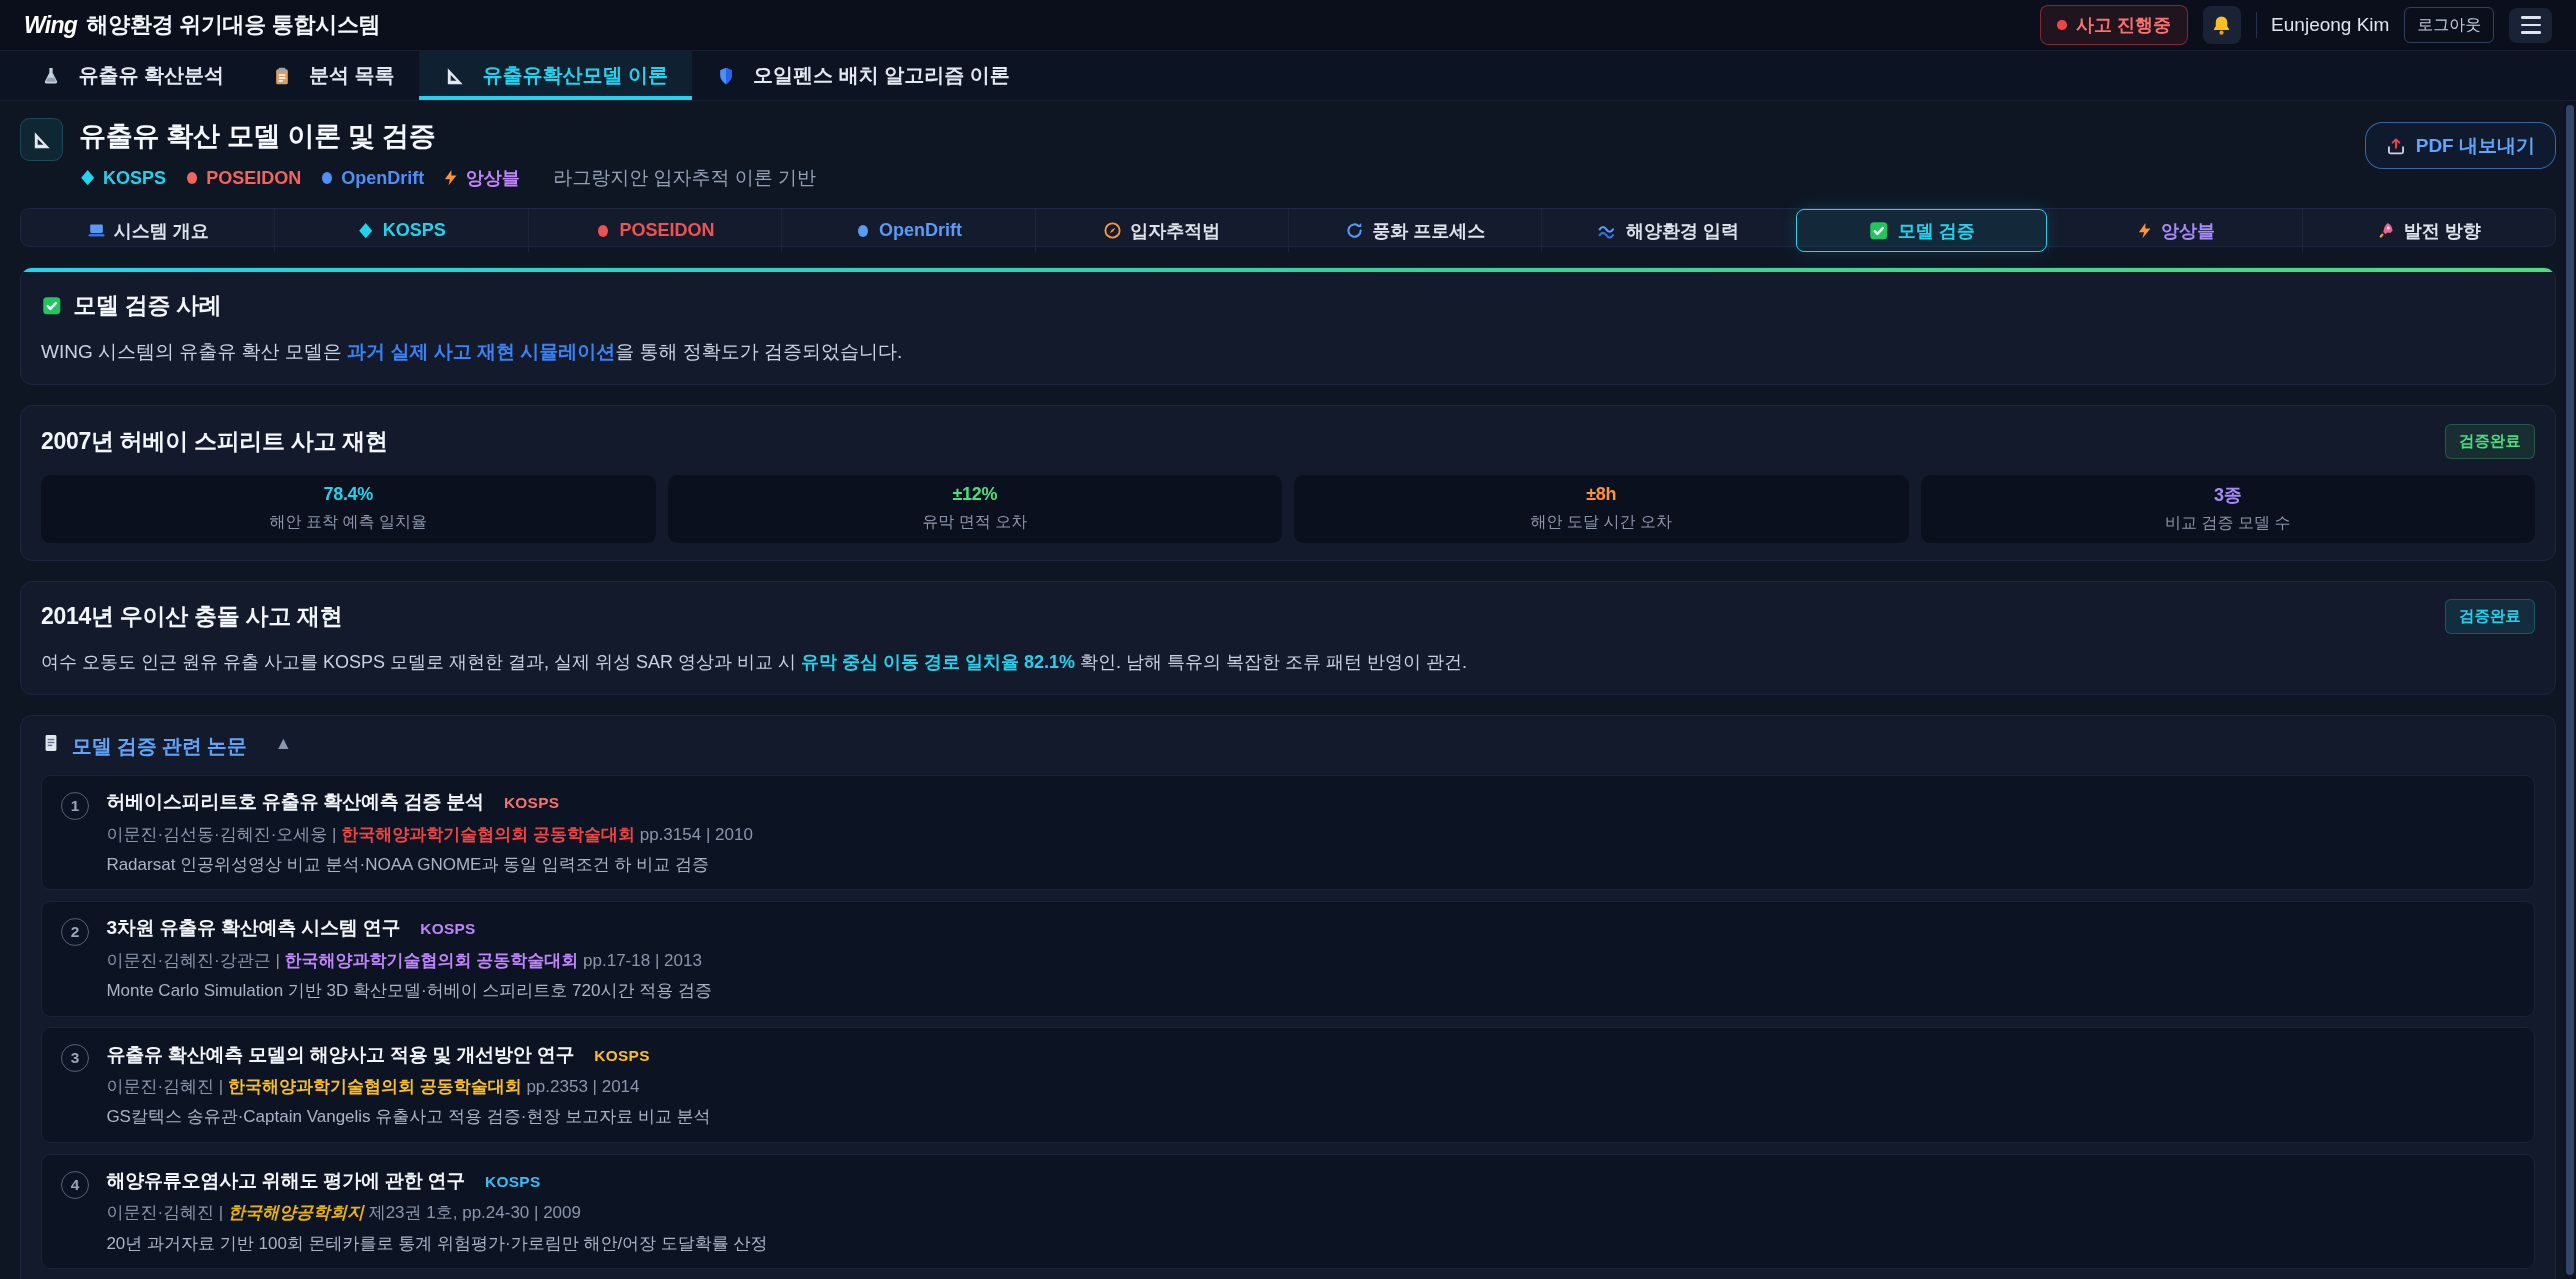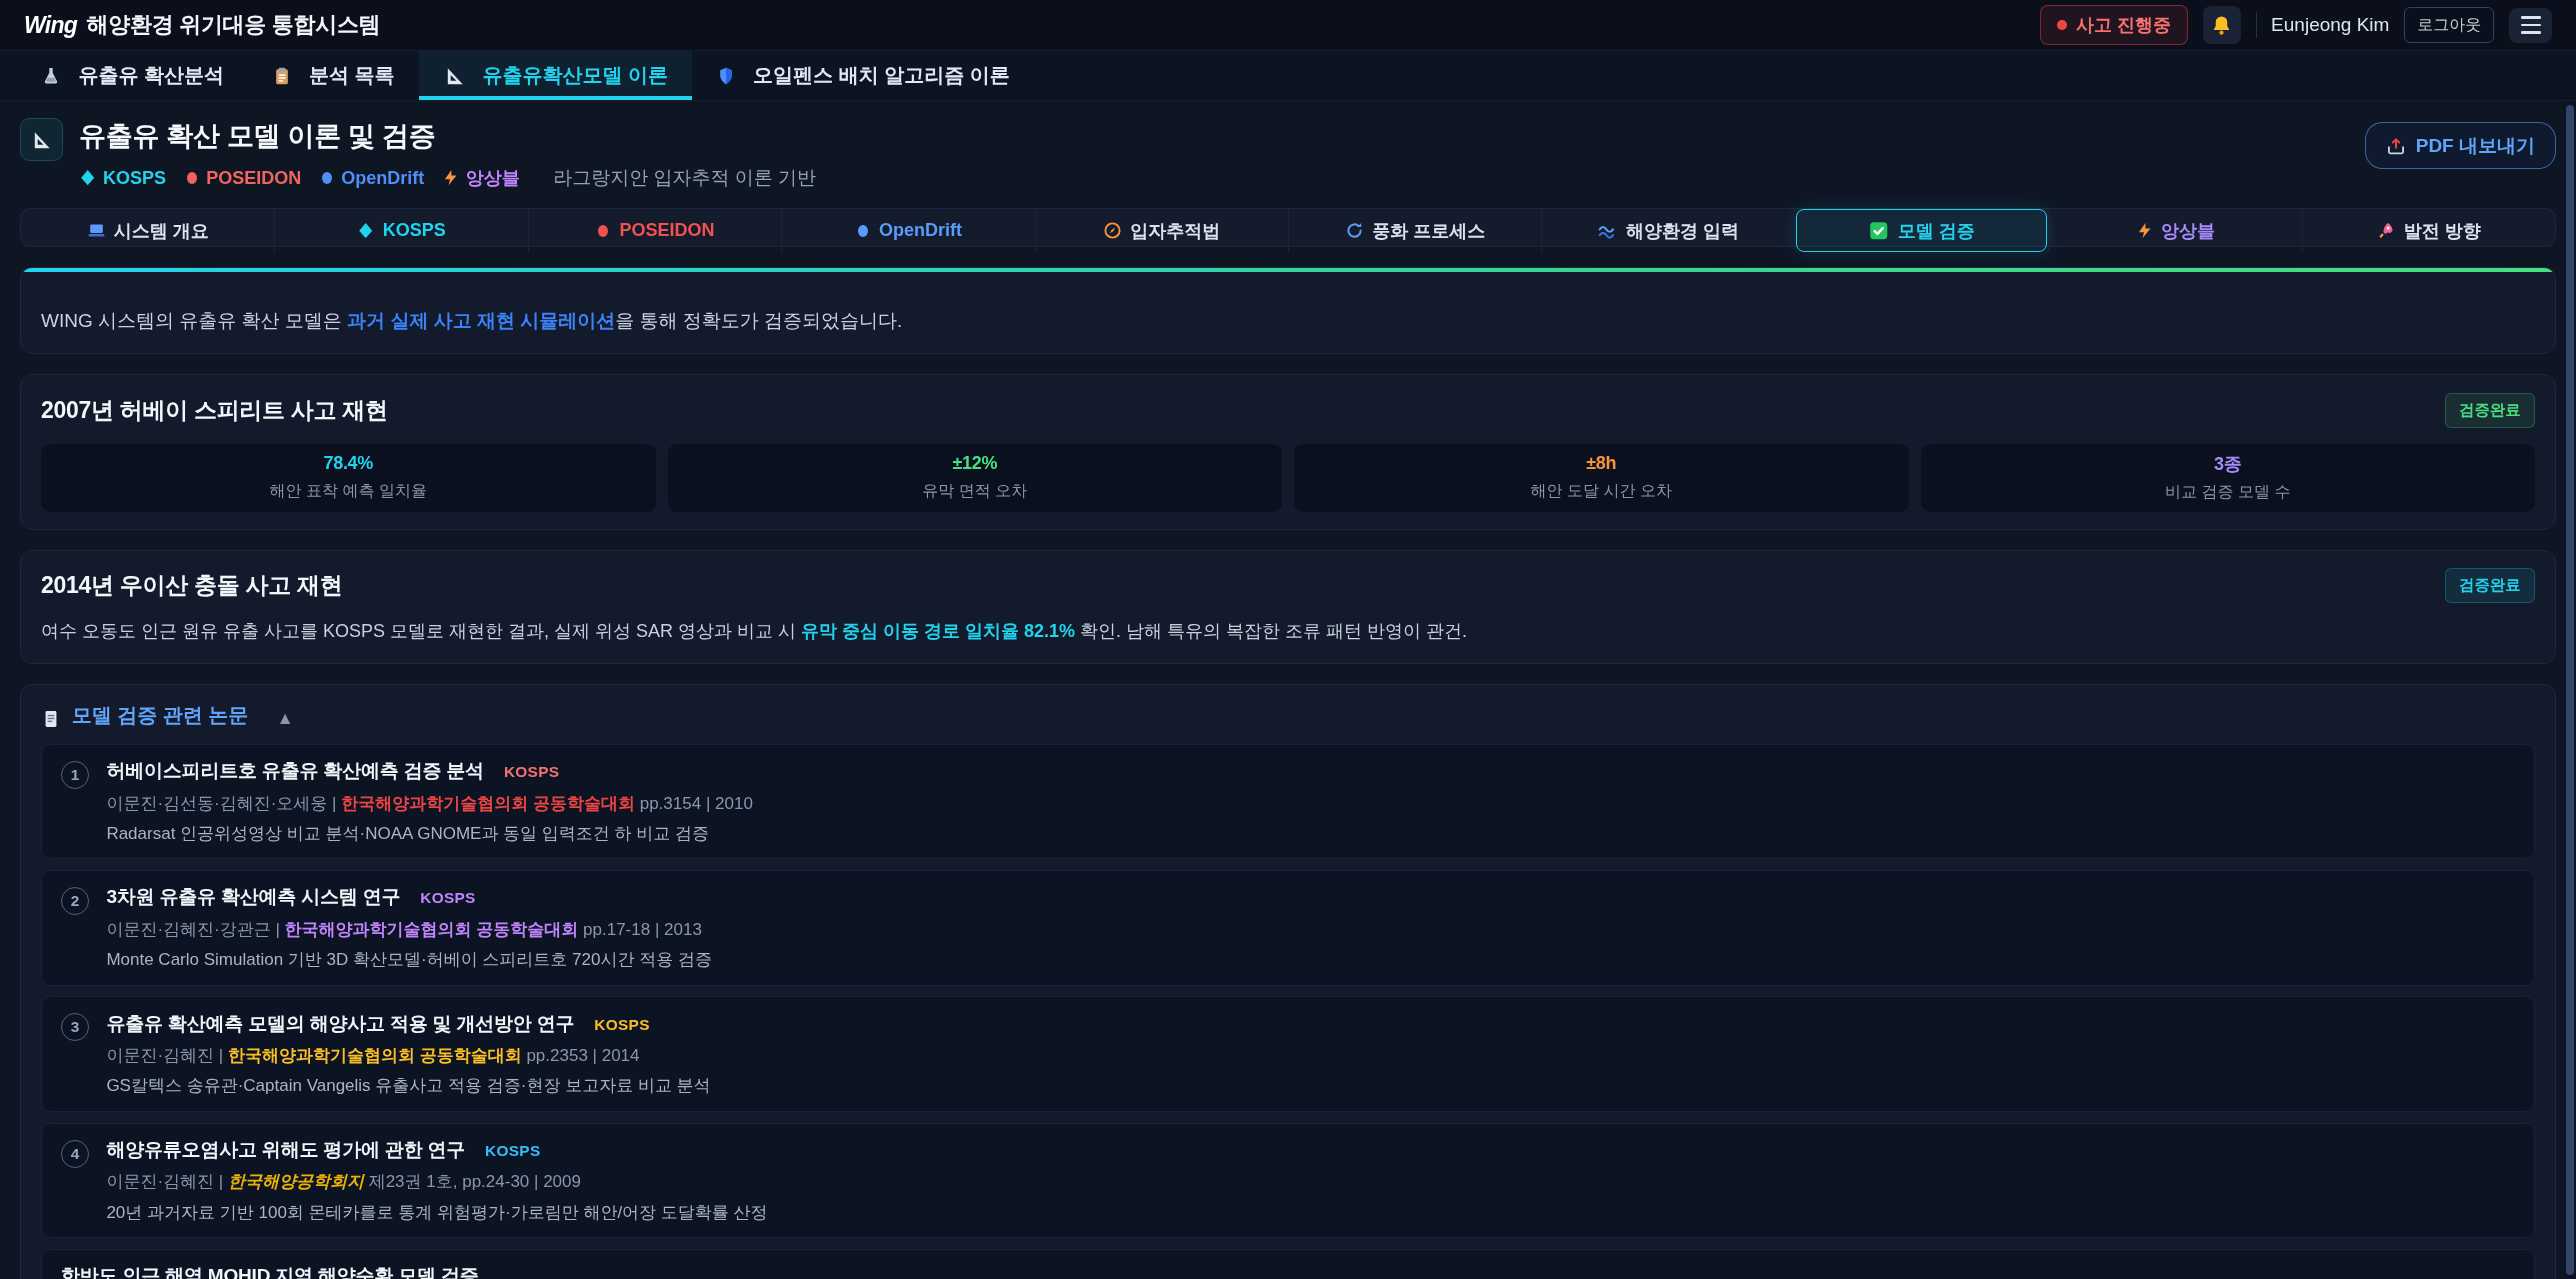--- a/index.html
+++ b/index.html
@@ -92,21 +92,21 @@
   .vbadge.cyan  { color:#22d3ee; background:rgba(34,211,238,0.10); border:0.7px solid rgba(34,211,238,0.25); }
   .stats-grid { display:grid; grid-template-columns:repeat(4,1fr); gap:12px; margin-top:16px; }
   .stat-box { background:#0a101d; border:0.7px solid #16203400; border-radius:9.4px; height:68px;
     display:flex; flex-direction:column; align-items:center; justify-content:center; gap:6.7px; }
   .stat-value { font-size:18px; font-weight:800; letter-spacing:-0.3px; }
   .stat-label { font-size:16px; color:#8b96ab; }
   .case-text { margin-top:14.8px; font-size:18px; color:#c9d2e0; line-height:1.5; }
   .case-text .hl-cyan { color:#22d3ee; font-weight:800; }
 
   
-  .papers-header { display:flex; align-items:flex-end; gap:10.7px; cursor:default; }
+  .papers-header { display:flex; align-items:flex-start; gap:10.7px; cursor:default;font-family:Liberation Serif, serif; }
   .papers-title { font-size:20px; font-weight:800; color:#60a5fa; }
   .collapse-arrow { font-size:17.4px; color:#8b96ab; margin-left:17.4px; cursor:pointer; }
   .paper-list { margin-top:14.8px; display:flex; flex-direction:column; gap:10.7px; }
   .paper-item { background:#0c1423; border:0.7px solid #1a2438; border-radius:9.4px; padding:13.4px 19px; display:flex; gap:17.4px; cursor:pointer; }
   .paper-num { width:28px; height:28px; border-radius:50%; border:1.3px solid #566279; color:#9aa6ba;
     font-size:15.4px; font-weight:700; display:flex; align-items:center; justify-content:center; margin-top:2.7px; }
   .paper-body { display:flex; flex-direction:column; gap:7.4px; min-width:0; }
   .paper-title-row { display:flex; align-items:baseline; gap:20px; }
   .paper-title { font-size:19px; font-weight:800; color:#f1f5f9; letter-spacing:-0.2px; }
   .paper-tag { font-size:15.4px; font-weight:800; letter-spacing:0.3px; }
@@ -336,20 +336,29 @@
             <path d="M13.5 2.5c3.5 1.6 6 5.5 6.2 9.8l-3 3-3.2-.8-2.9 1.9-2.6-2.6c.5-4.6 2.4-9 5.5-11.3z" fill="#f06292"></path>
             <circle cx="14.2" cy="8.8" r="1.9" fill="#e3f2fd"></circle>
             <path d="m6.5 15.5 2 2L5 21.5l-2-2z" fill="#fb923c"></path>
           </svg>
         </span>
     <span class="lbl" style="color: rgb(219, 226, 236);">발전 방향</span>
   </div>
     </div>
 
   <section class="card grad-top">
+    <div class="card-title-row">
+      <span class="icon">
+          <svg width="21.5" height="21.5" viewBox="0 0 24 24">
+            <rect x="2.5" y="2.5" width="19" height="19" rx="4" fill="#22c55e"></rect>
+            <path d="m7.5 12.5 3 3 6-6.5" fill="none" stroke="#fff" stroke-width="2.8" stroke-linecap="round" stroke-linejoin="round"></path>
+          </svg>
+        </span>
+      <span class="card-title">모델 검증 사례</span>
+    </div>
     <p class="intro-text"><span>WING 시스템의 유출유 확산 모델은 </span><span class="hl-blue">과거 실제 사고 재현 시뮬레이션</span><span>을 통해 정확도가 검증되었습니다.</span></p>
   </section>
 
   <section class="card">
     <div class="card-title-row">
       <span class="card-title">2007년 허베이 스피리트 사고 재현</span>
       <span class="vbadge green">검증완료</span>
     </div>
     <div class="stats-grid">
         <div class="stat-box">

